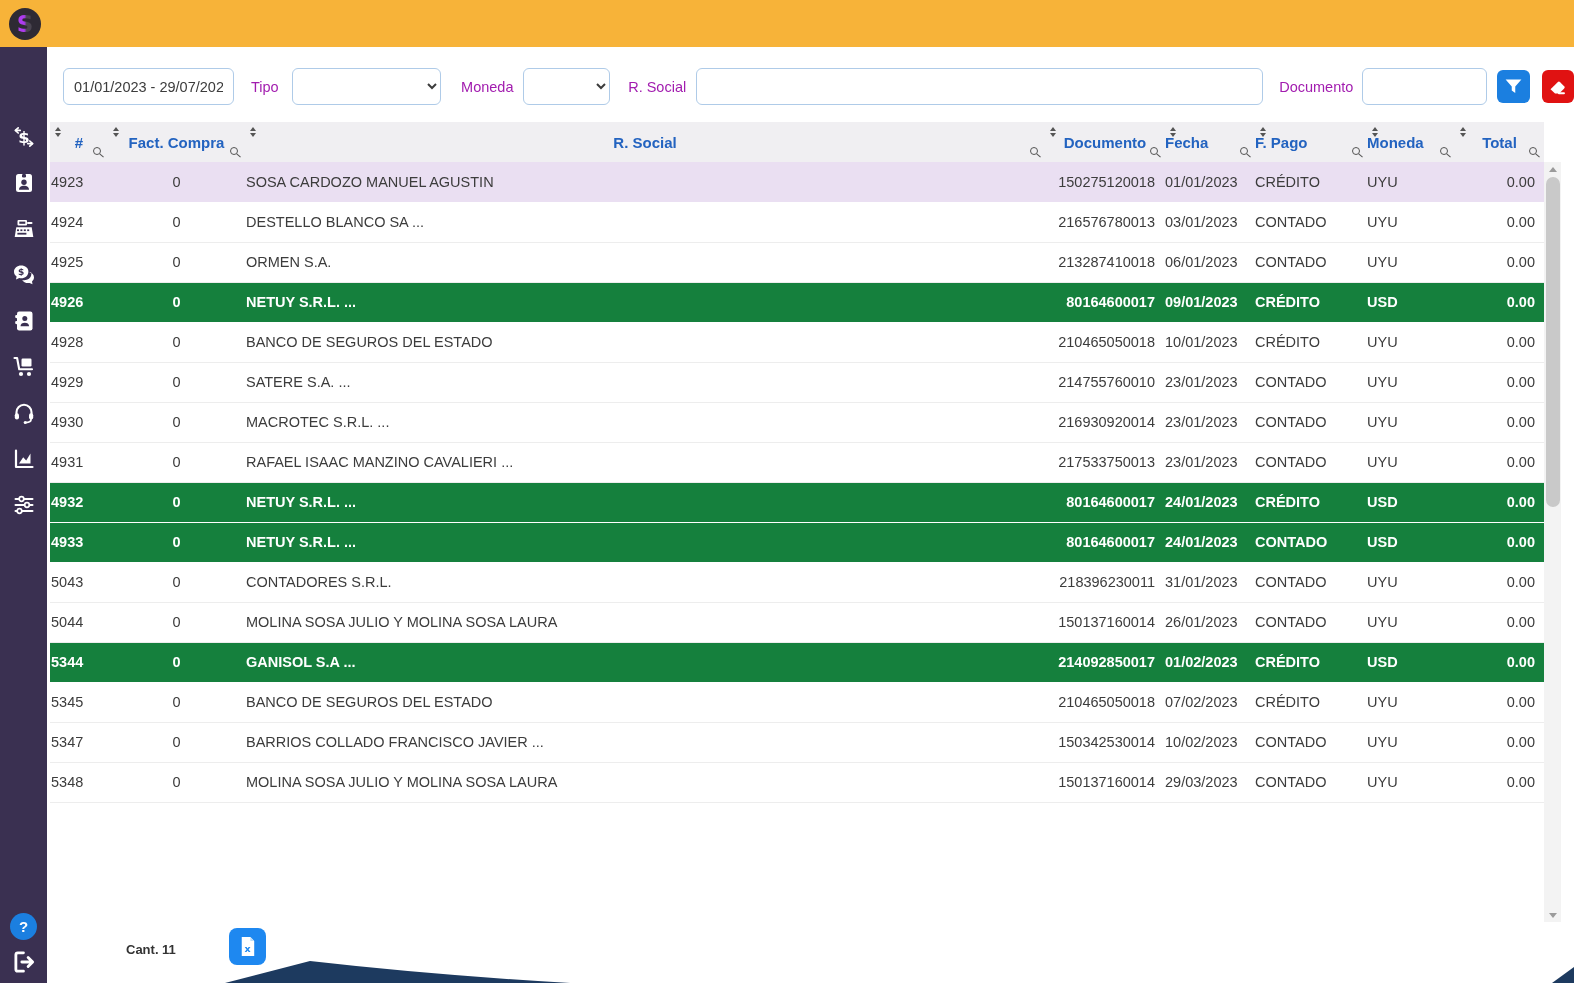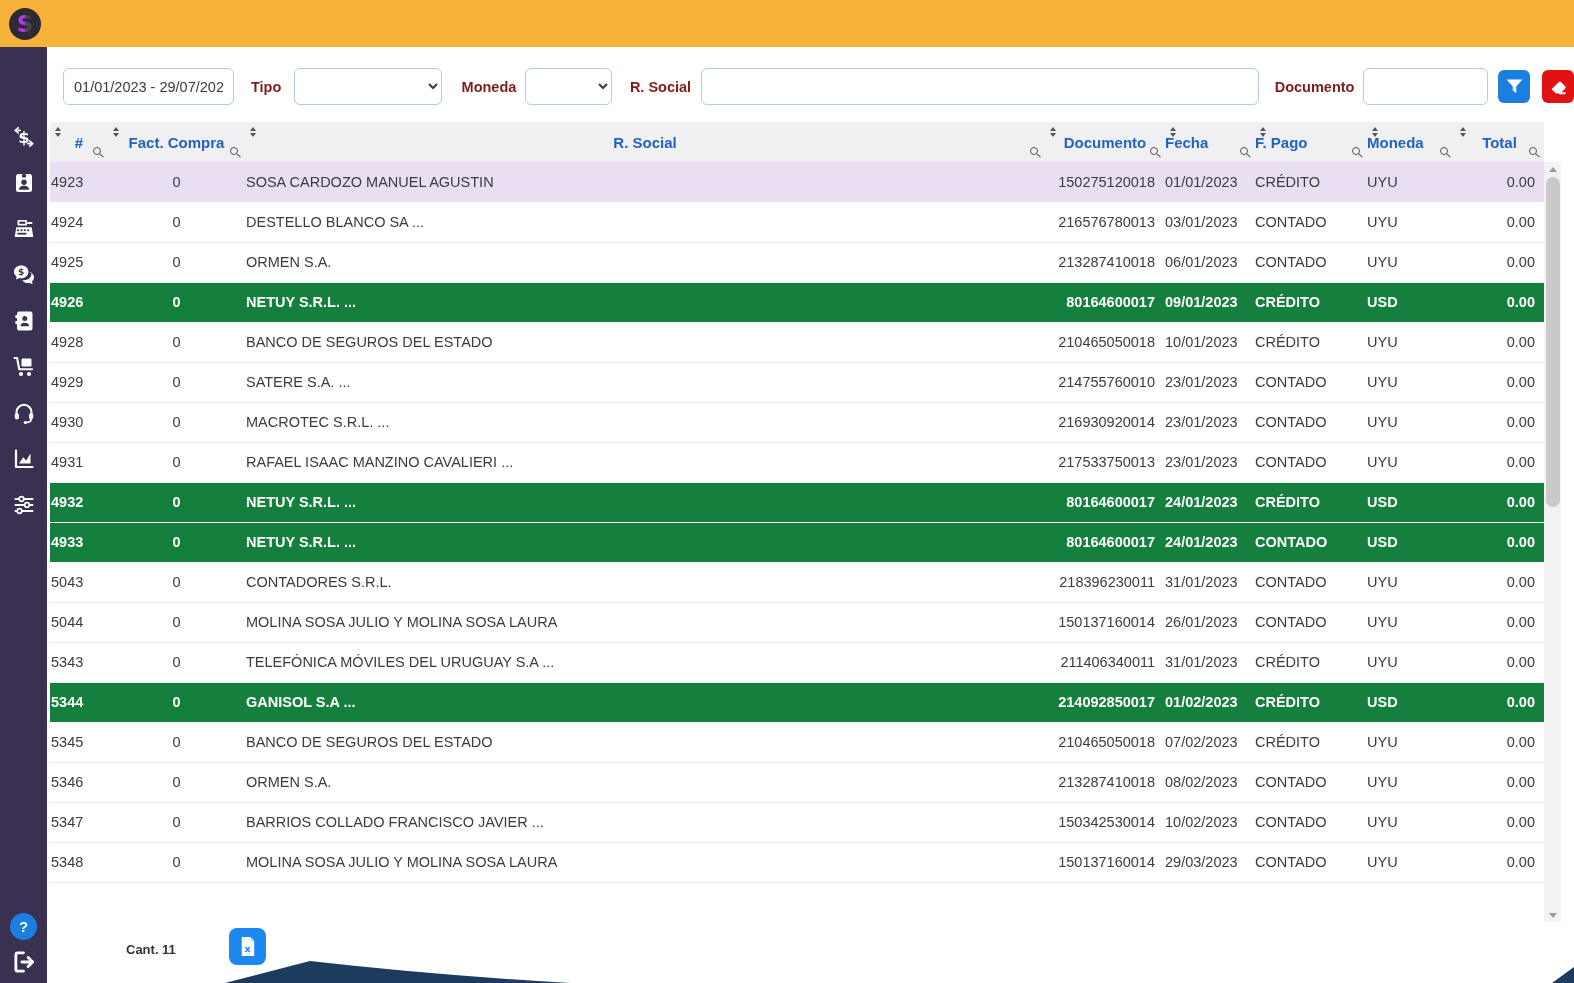--- a/index.html
+++ b/index.html
@@ -30,21 +30,21 @@
   
   .main { position:absolute; left:47px; top:47px; width:1527px; height:936px; background:#fff; }
 
   
   .filterbar { position:absolute; top:0; left:0; width:100%; height:73px;
                display:flex; align-items:center; padding-left:16px; padding-top:6px; }
   .inp { height:37px; border:1px solid #AFCBE8; border-radius:6px; background:#fff;
          font-size:14.5px; color:#3C3C3C; padding:0 10px; outline:none;
          font-family:"Liberation Sans", sans-serif; }
   .date-input { width:171px; }
-  .flt-label { font-size:14.5px; font-weight:700; color:#7f1d1d; white-space:nowrap; }
+  .flt-label { font-size:14.5px; font-weight:400; color:#a21caf; white-space:nowrap; }
   .lbl-tipo { margin-left:17px; }
   .sel-tipo { margin-left:13px; width:152px; }
   .lbl-moneda { margin-left:20px; }
   .sel-moneda { margin-left:9px; width:89px; }
   .lbl-rsocial { margin-left:18px; }
   .inp-rsocial { margin-left:10px; width:578px; }
   .lbl-documento { margin-left:16px; }
   .inp-documento { margin-left:9px; width:125px; }
   .icon-btn { width:33px; height:33px; border:none; border-radius:6px; cursor:pointer;
               display:flex; align-items:center; justify-content:center; }
@@ -408,57 +408,37 @@
         <tr class="row-plain">
           <td class="c0">5044</td>
           <td class="c1">0</td>
           <td class="c2">MOLINA SOSA JULIO Y MOLINA SOSA LAURA</td>
           <td class="c3">150137160014</td>
           <td class="c4">26/01/2023</td>
           <td class="c5">CONTADO</td>
           <td class="c6">UYU</td>
           <td class="c7">0.00</td>
         </tr>
-        <tr class="row-plain">
-          <td class="c0">5343</td>
-          <td class="c1">0</td>
-          <td class="c2">TELEFÓNICA MÓVILES DEL URUGUAY S.A ...</td>
-          <td class="c3">211406340011</td>
-          <td class="c4">31/01/2023</td>
-          <td class="c5">CRÉDITO</td>
-          <td class="c6">UYU</td>
-          <td class="c7">0.00</td>
-        </tr>
         <tr class="row-green">
           <td class="c0">5344</td>
           <td class="c1">0</td>
           <td class="c2">GANISOL S.A ...</td>
           <td class="c3">214092850017</td>
           <td class="c4">01/02/2023</td>
           <td class="c5">CRÉDITO</td>
           <td class="c6">USD</td>
           <td class="c7">0.00</td>
         </tr>
         <tr class="row-plain">
           <td class="c0">5345</td>
           <td class="c1">0</td>
           <td class="c2">BANCO DE SEGUROS DEL ESTADO</td>
           <td class="c3">210465050018</td>
           <td class="c4">07/02/2023</td>
           <td class="c5">CRÉDITO</td>
-          <td class="c6">UYU</td>
-          <td class="c7">0.00</td>
-        </tr>
-        <tr class="row-plain">
-          <td class="c0">5346</td>
-          <td class="c1">0</td>
-          <td class="c2">ORMEN S.A.</td>
-          <td class="c3">213287410018</td>
-          <td class="c4">08/02/2023</td>
-          <td class="c5">CONTADO</td>
           <td class="c6">UYU</td>
           <td class="c7">0.00</td>
         </tr>
         <tr class="row-plain">
           <td class="c0">5347</td>
           <td class="c1">0</td>
           <td class="c2">BARRIOS COLLADO FRANCISCO JAVIER ...</td>
           <td class="c3">150342530014</td>
           <td class="c4">10/02/2023</td>
           <td class="c5">CONTADO</td>

